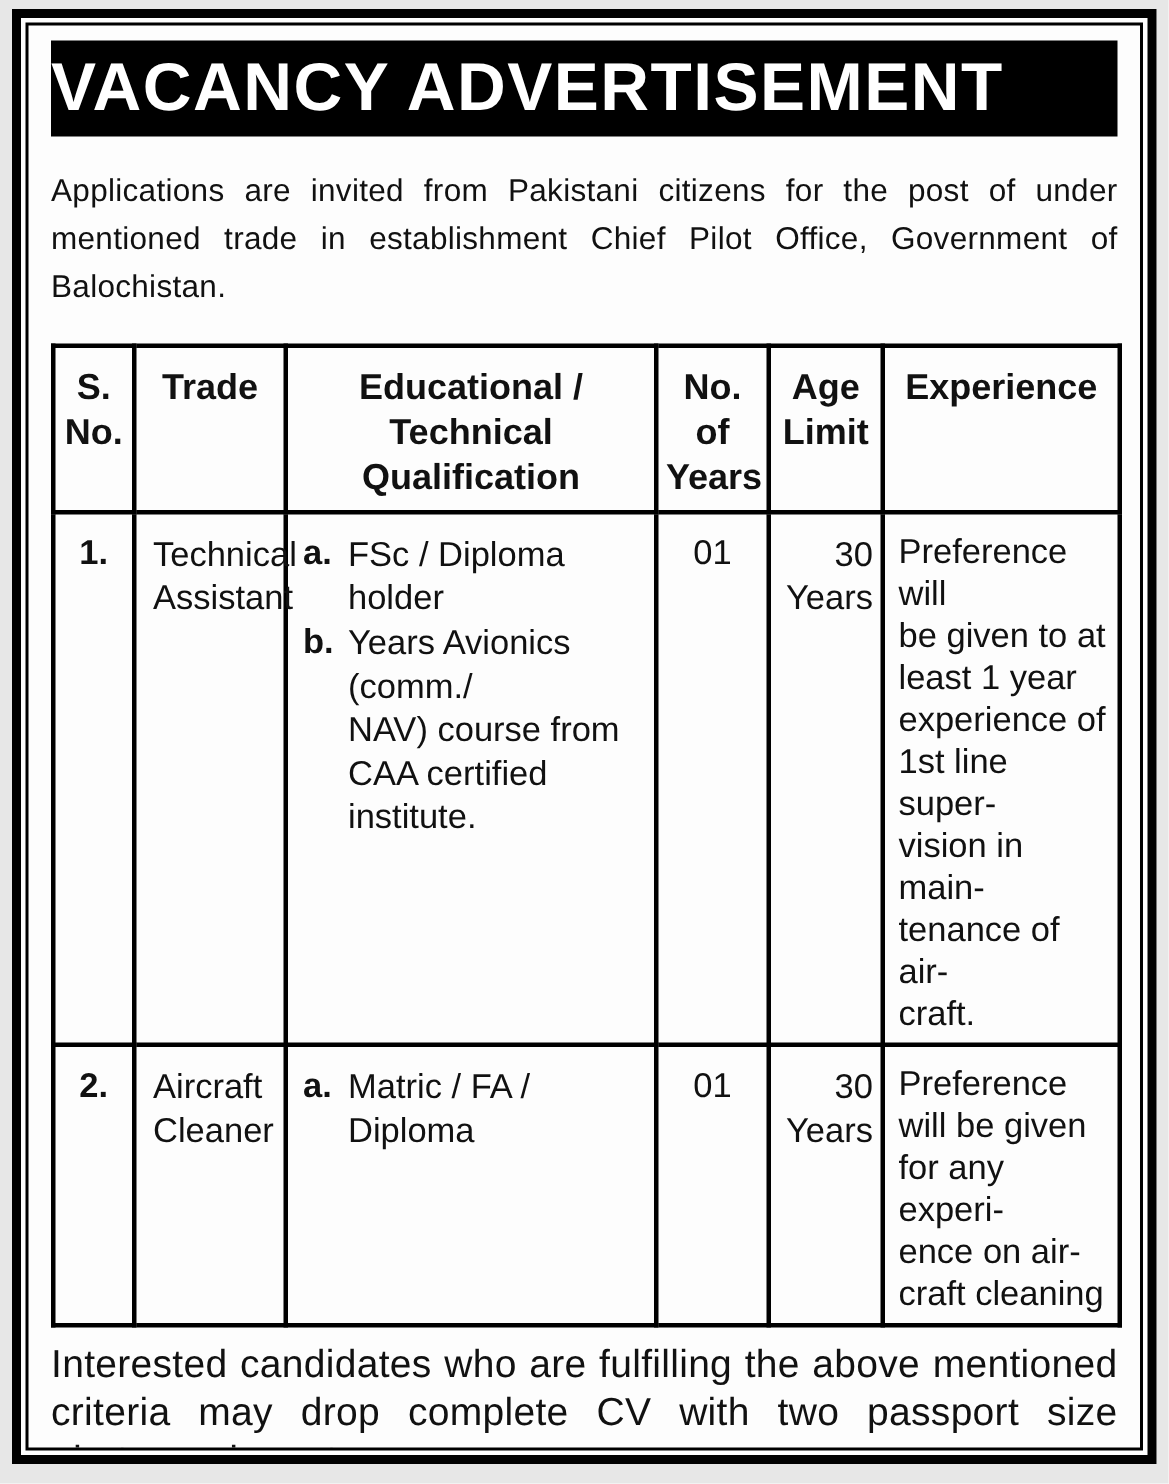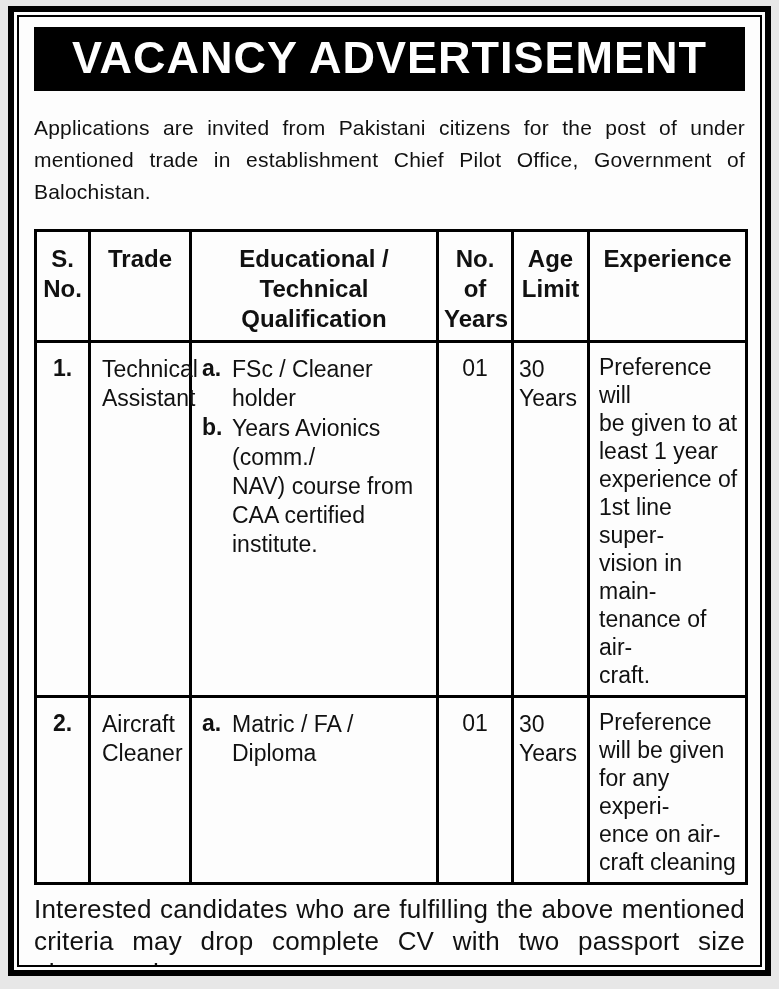--- a/index.html
+++ b/index.html
@@ -25,21 +25,20 @@
   .ad-inner {
     width: 100%;
     height: 100%;
     border: 2px solid #000;
     padding: 8px 15px 6px 15px;
     overflow: hidden;
   }
   .title-bar {
     background: #000;
     color: #fff;
-    text-align: center;
     font-weight: bold;
     font-size: 45px;
     letter-spacing: 1px;
     line-height: 62px;
     height: 64px;
     margin: 2px 0 10px 0;
     white-space: nowrap;
   }
   .intro {
     font-size: 21px;
@@ -76,21 +75,21 @@
     font-size: 24px;
     line-height: 30px;
     font-weight: bold;
     padding-top: 12px !important;
     height: 96px;
   }
   td.c-sno { text-align: center; font-weight: bold; padding-top: 12px !important; }
   td.c-trade { white-space: pre-line; line-height: 29px; padding-left: 11px !important; padding-top: 12px !important; }
   td.c-qual { padding-left: 10px !important; padding-top: 12px !important; }
   td.c-posts { text-align: center; font-weight: normal; padding-top: 12px !important; }
-  td.c-age { text-align: left; white-space: pre-line; line-height: 29px; padding-top: 12px !important; }
+  td.c-age { text-align: right; white-space: pre-line; line-height: 29px; padding-top: 12px !important; }
   td.c-exp { white-space: pre-line; line-height: 28px; padding-left: 9px !important; padding-top: 10px !important; }
   tr.row-1 td { height: 232px; }
   tr.row-2 td { height: 146px; }
   .qual-item { display: flex; margin-bottom: 1px; }
   .qual-label { font-weight: bold; flex: 0 0 30px; }
   .qual-text { white-space: pre-line; line-height: 29px; }
   .closing {
     font-size: 26px;
     line-height: 32px;
     text-align: justify;
@@ -132,21 +131,21 @@
 Limit</th>
         <th>Experience</th>
       </tr>
       <tr class="row-1">
         <td class="c-sno">1.</td>
         <td class="c-trade">Technical
 Assistant</td>
         <td class="c-qual">
           <div class="qual-item">
             <span class="qual-label">a.</span>
-            <span class="qual-text">FSc / Cleaner holder</span>
+            <span class="qual-text">FSc / Diploma holder</span>
           </div>
           <div class="qual-item">
             <span class="qual-label">b.</span>
             <span class="qual-text">Years Avionics (comm./
 NAV) course from
 CAA certified institute.</span>
           </div>
         </td>
         <td class="c-posts">01</td>
         <td class="c-age">30

